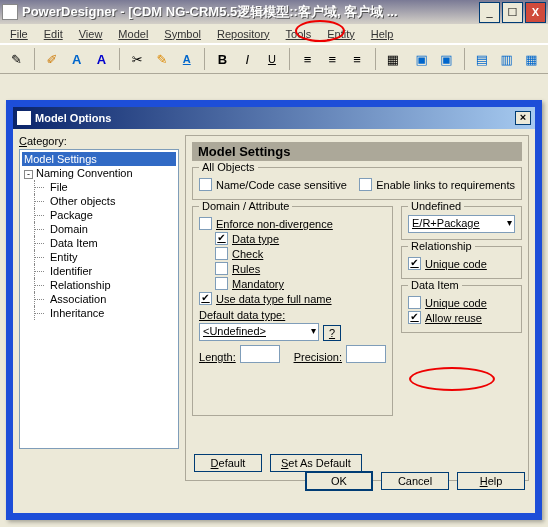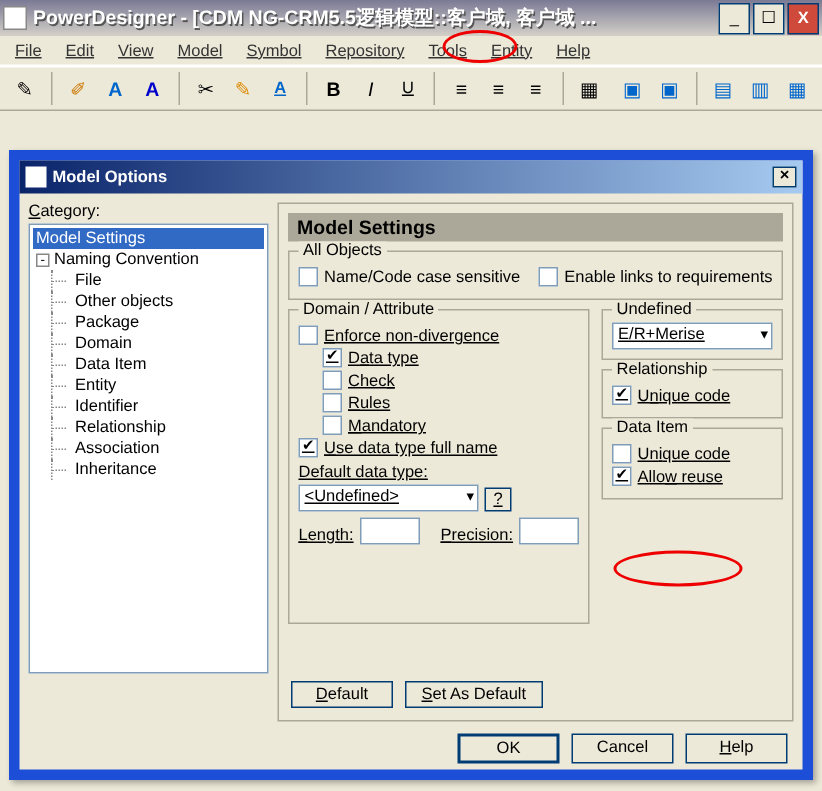--- a/index.html
+++ b/index.html
@@ -36,21 +36,21 @@
 .row { display: flex; align-items: flex-end; margin: 2px 0; gap: 4px; }
 .cb { width: 13px; height: 13px; border: 1px solid #7f9db9; background: #fff; text-align: center; line-height: 10px; font-size: 10px; }
 .twocol { display: flex; gap: 8px; text-decoration: underline; }
 .colL { flex: 1.15; }
 .colR { flex: 1; }
 .sel-box { border: 1px solid #7f9db9; background: #fff; height: 18px; padding: 1px 14px 1px 3px; position: relative; width: 120px; }
 .sel-box::after { content: "▾"; position: absolute; right: 2px; top: 1px; font-size: 10px; }
 .inp { border: 1px solid #7f9db9; background: #fff; height: 18px; width: 40px; }
 .btn { border: 1px solid #003c74; background: #ece9d8; padding: 2px 10px; min-width: 68px; text-align: center; }
 .btn.sm { min-width: 18px; padding: 1px 4px; }
-.dlg-foot { position: absolute; right: 10px; bottom: 4px; display: flex; gap: 8px; }
+.dlg-foot { position: absolute; right: 10px; bottom: 22px; display: flex; gap: 8px; align-items: center; }
 </style>
 </head>
 <body>
 
 <div class="titlebar">
   <span class="icon"></span>
   <span class="title">PowerDesigner - [CDM NG-CRM5.5逻辑模型::客户域, 客户域 ...</span>
   <span class="winbtn">_</span>
   <span class="winbtn">☐</span>
   <span class="winbtn close">X</span>
@@ -182,21 +182,21 @@
               <span class="inp"></span>
               <span style="width:6px"></span>
               <span><u>P</u>recision:</span>
               <span class="inp"></span>
             </div>
           </div>
         </div>
         <div class="colR">
           <div class="grp">
             <span class="grp-title">Undefined</span>
-            <div class="sel-box" style="width:100%"><span>E/R+Merise</span></div>
+            <div class="sel-box" style="width:100%"><span>E/R+Package</span></div>
           </div>
           <div class="grp">
             <span class="grp-title">Relationship</span>
             <div class="row">
                 <span class="cb">✔</span>
                 <span>U<u>n</u>ique code</span>
               </div>
           </div>
           <div class="grp">
             <span class="grp-title">Data Item</span>

